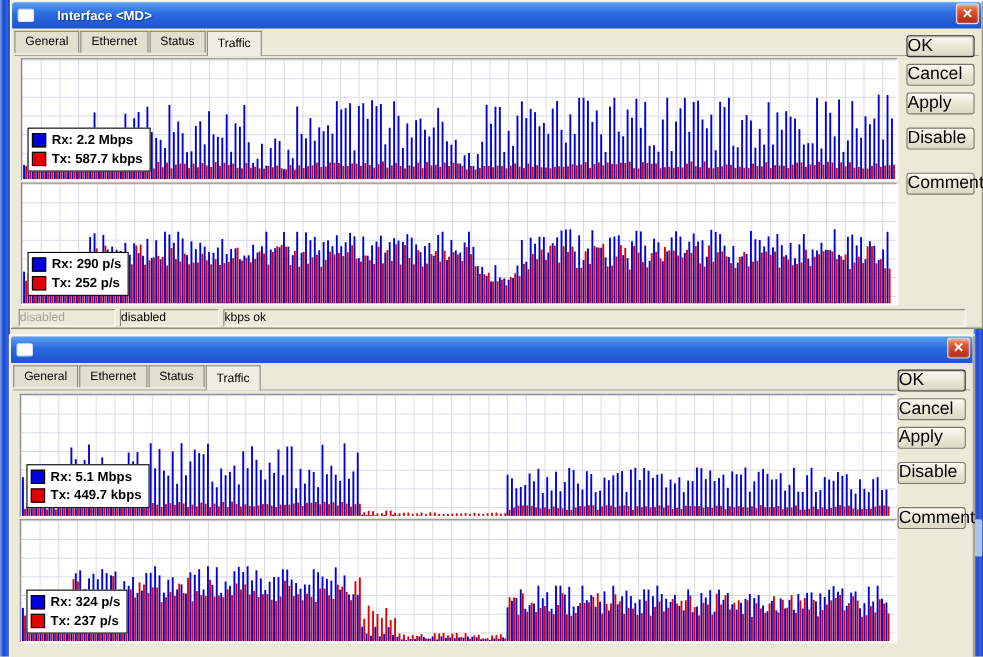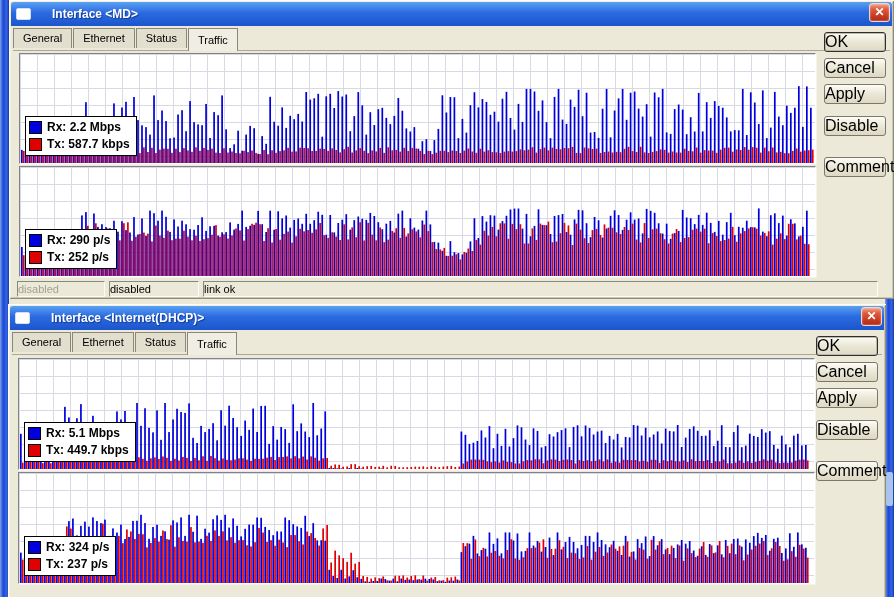--- a/index.html
+++ b/index.html
@@ -955,27 +955,26 @@
   </div>
 
   <div class="btn default btn-ok">OK</div>
   <div class="btn btn-cancel">Cancel</div>
   <div class="btn btn-apply">Apply</div>
   <div class="btn btn-disable">Disable</div>
   <div class="btn btn-comment">Comment</div>
 
   <div id="w1-sfield-1" class="sfield muted">disabled</div>
   <div id="w1-sfield-2" class="sfield">disabled</div>
-  <div id="w1-sfield-3" class="sfield">link ok</div>
+  <div id="w1-sfield-3" class="sfield">kbps ok</div>
 </div>
 
 <div id="window-2" class="win">
   <div class="titlebar">
     <span class="title-icon"></span>
-    <span class="title-text">Interface &lt;Internet(DHCP)&gt;</span>
   </div>
   <div class="close-btn">✕</div>
 
   <div class="tabline"></div>
   <div class="tabs">
     <div class="tab">General</div>
     <div class="tab">Ethernet</div>
     <div class="tab">Status</div>
     <div class="tab active">Traffic</div>
   </div>

